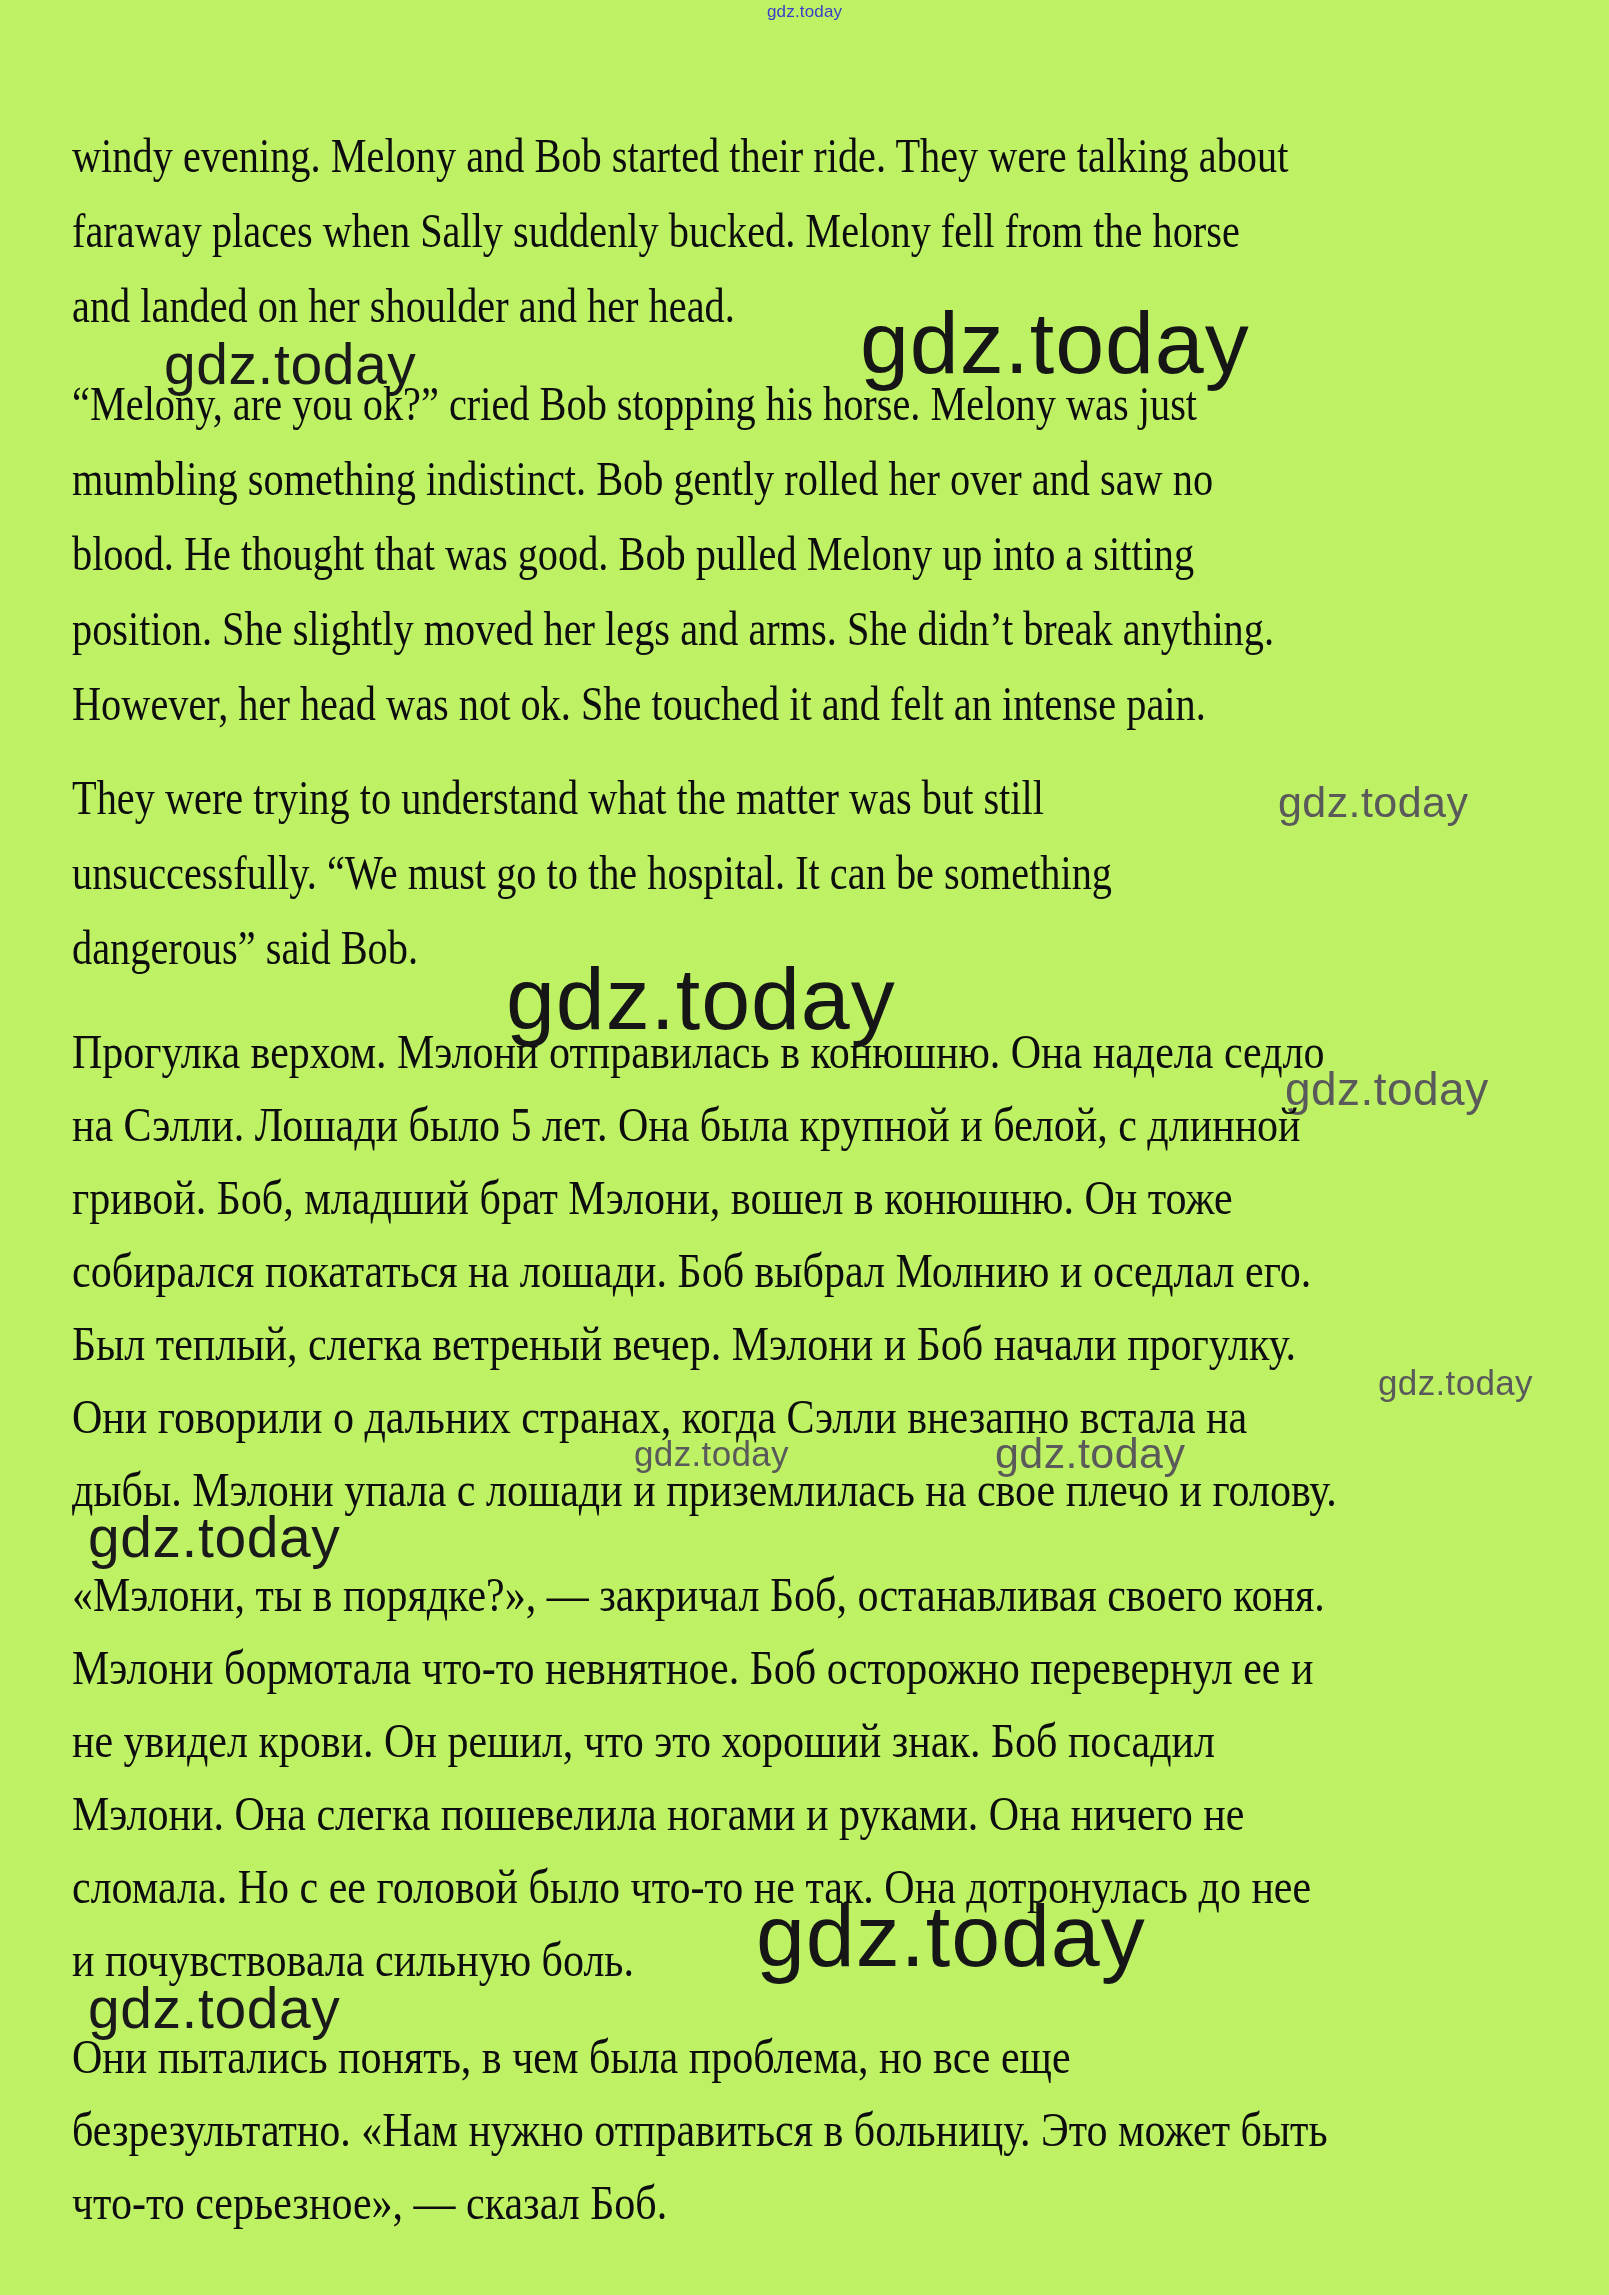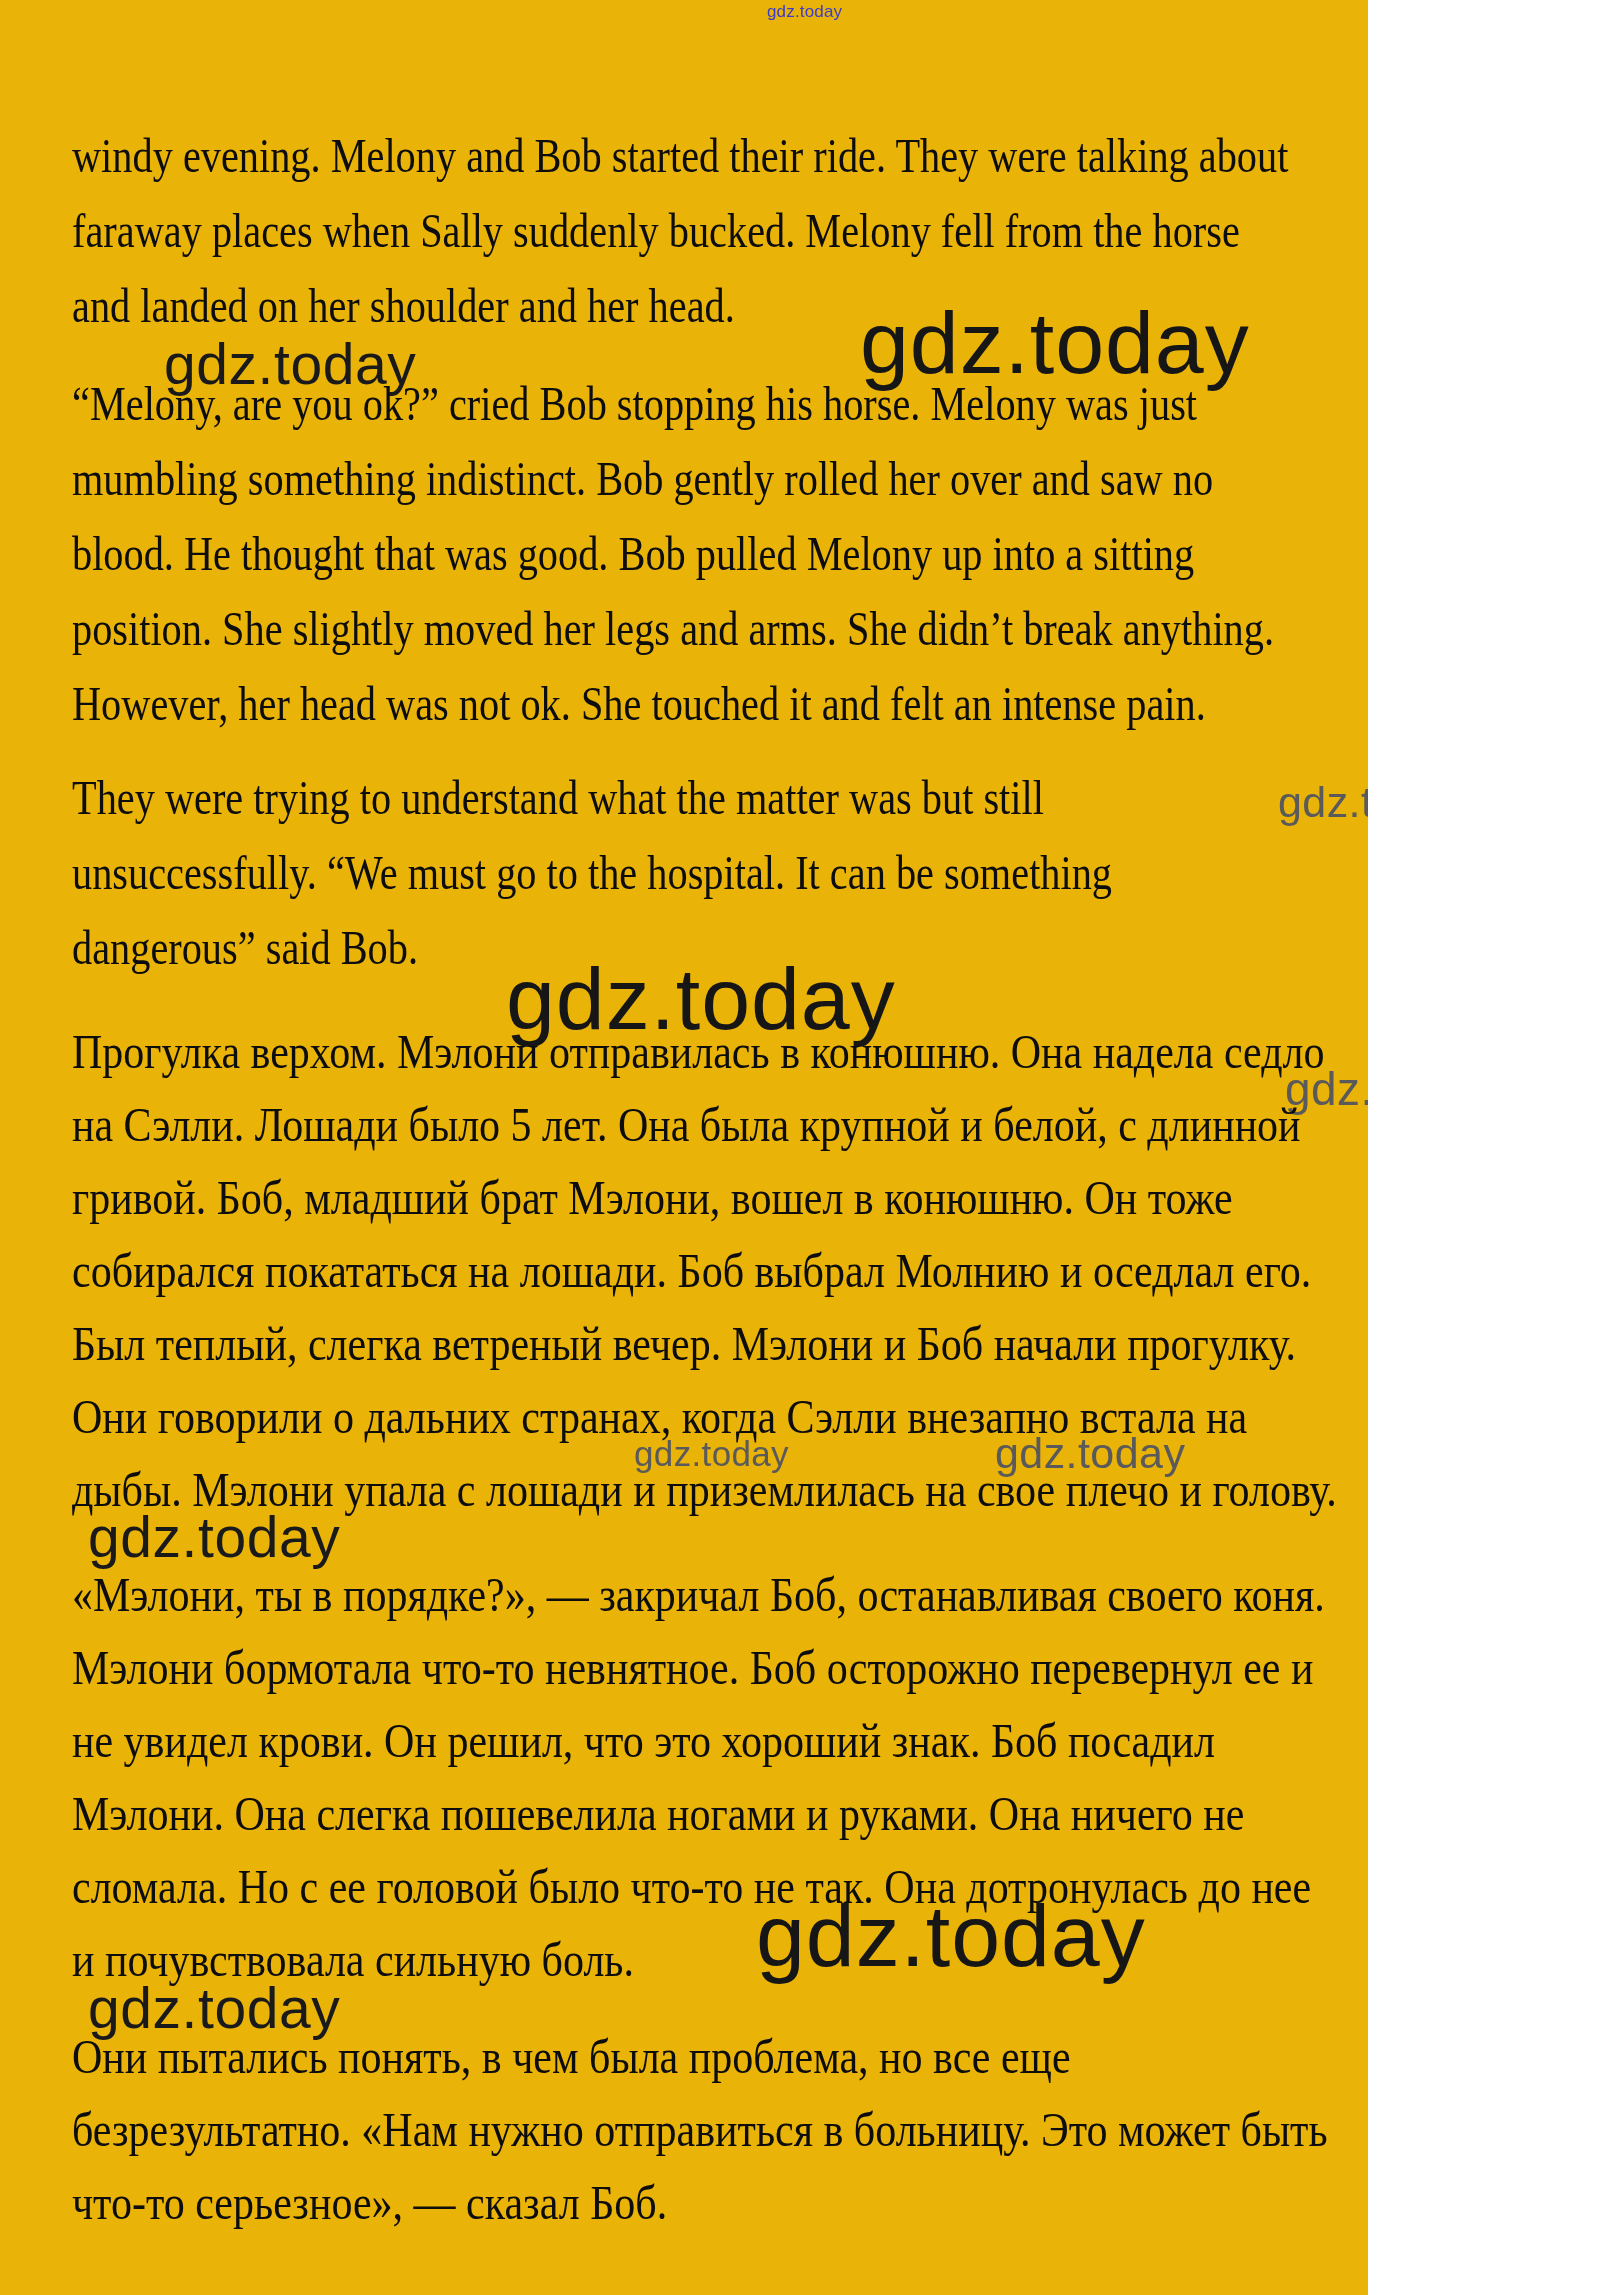--- a/index.html
+++ b/index.html
@@ -2,23 +2,23 @@
 <html style="font-size:13.5px"><head>
 <meta charset="utf-8">
 <style>
   html, body {
     margin: 0;
     padding: 0;
     background: #ffffff;
   }
   .page {
     position: relative;
-    width: 1368px;
+    width: 1609px;
     height: 2295px;
-    background: #eab308;
+    background: #bef264;
     overflow: hidden;
     font-family: "Liberation Serif", serif;
   }
   
   .para {
     position: absolute;
     left: 72px;
     color: #0d0d0d;
     font-size: 48px;
     white-space: pre;

